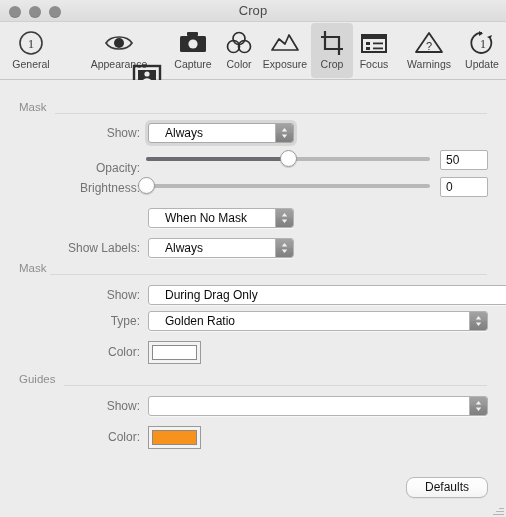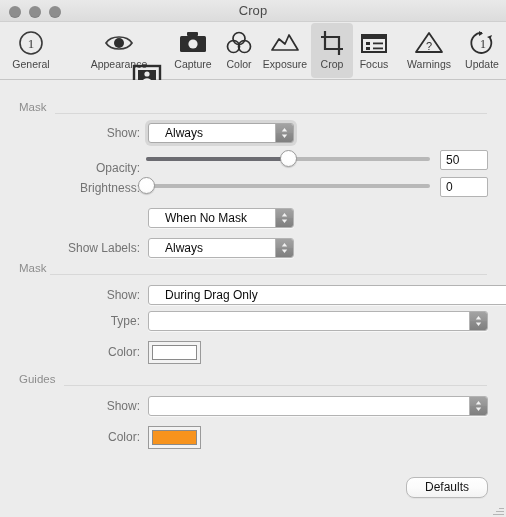--- a/index.html
+++ b/index.html
@@ -435,20 +435,21 @@
       <span class="combo-stepper">
         <svg width="9" height="12" viewBox="0 0 9 12">
           <path d="M4.5 1 L7.2 4.4 L1.8 4.4 Z" fill="#f2f2f2"></path>
           <path d="M4.5 11 L7.2 7.6 L1.8 7.6 Z" fill="#f2f2f2"></path>
         </svg>
       </span>
     </div>
 
     <div class="row-label" style="top:234px;">Type:</div>
     <div class="combo" style="left:148px;top:231px;width:340px;">
+      <span class="combo-text">Golden Ratio</span>
       <span class="combo-stepper">
         <svg width="9" height="12" viewBox="0 0 9 12">
           <path d="M4.5 1 L7.2 4.4 L1.8 4.4 Z" fill="#f2f2f2"></path>
           <path d="M4.5 11 L7.2 7.6 L1.8 7.6 Z" fill="#f2f2f2"></path>
         </svg>
       </span>
     </div>
 
     <div class="row-label" style="top:265px;">Color:</div>
     <div class="colorwell" style="left:148px;top:261px;">

